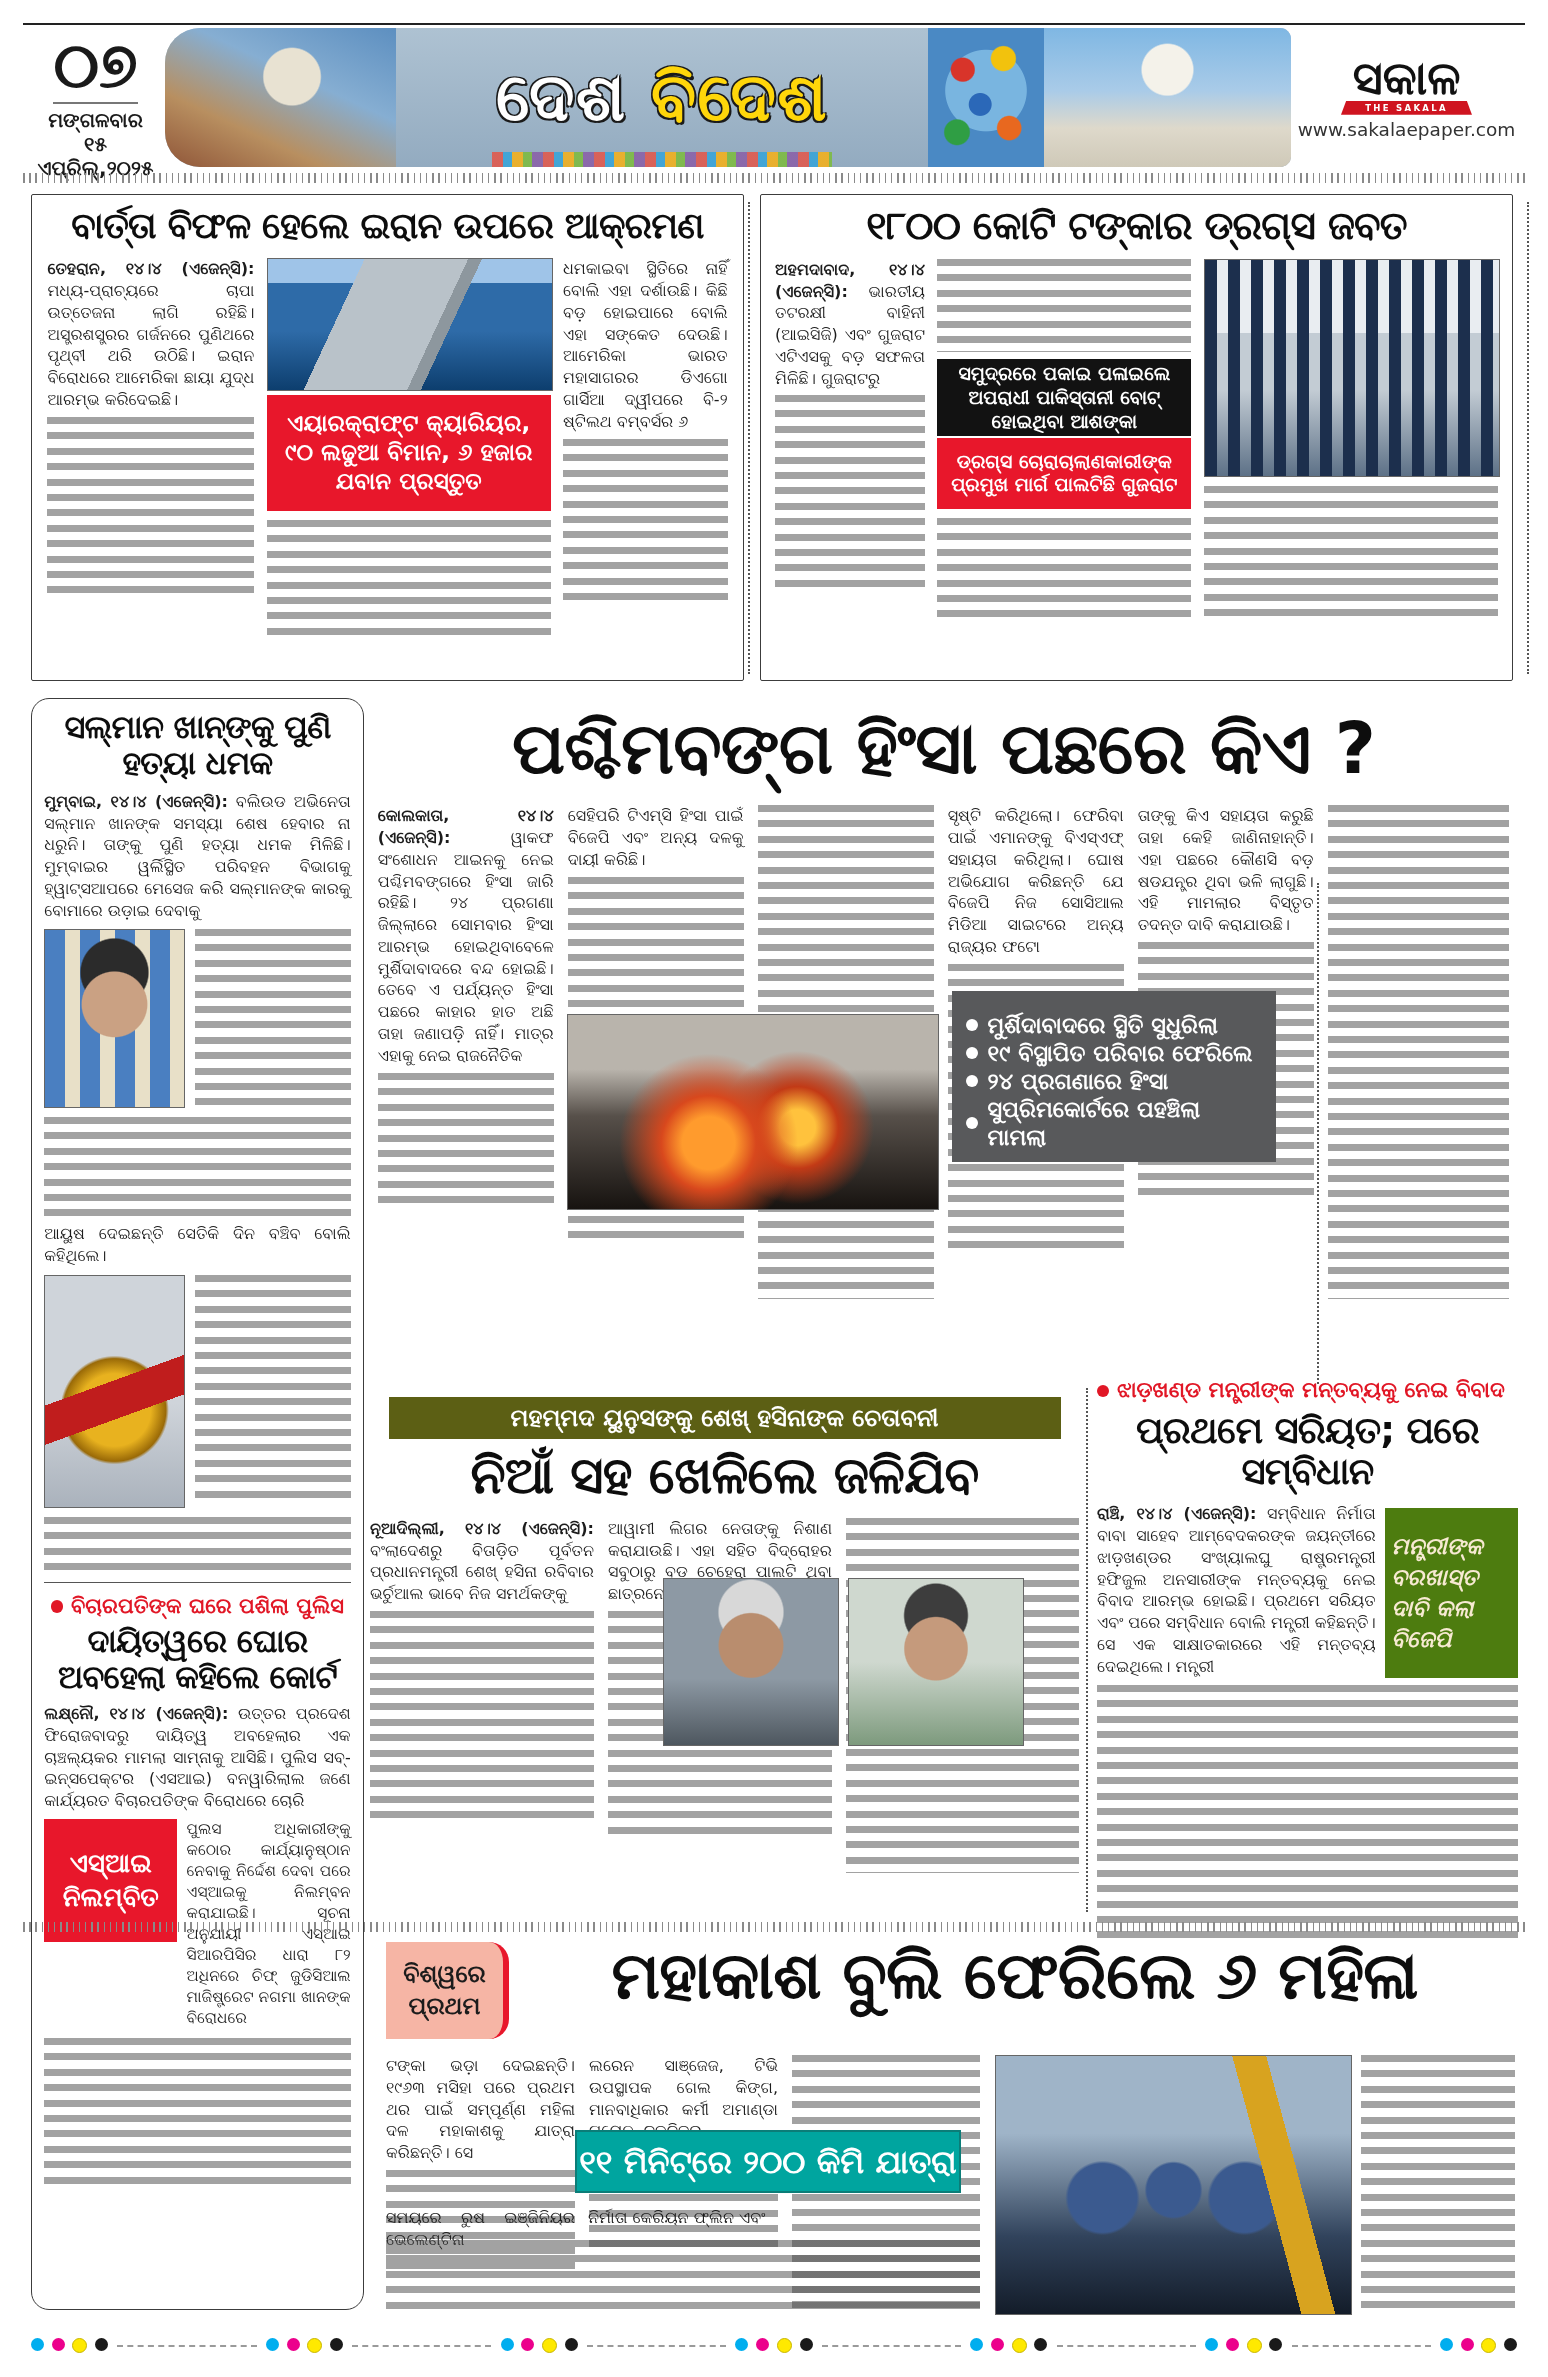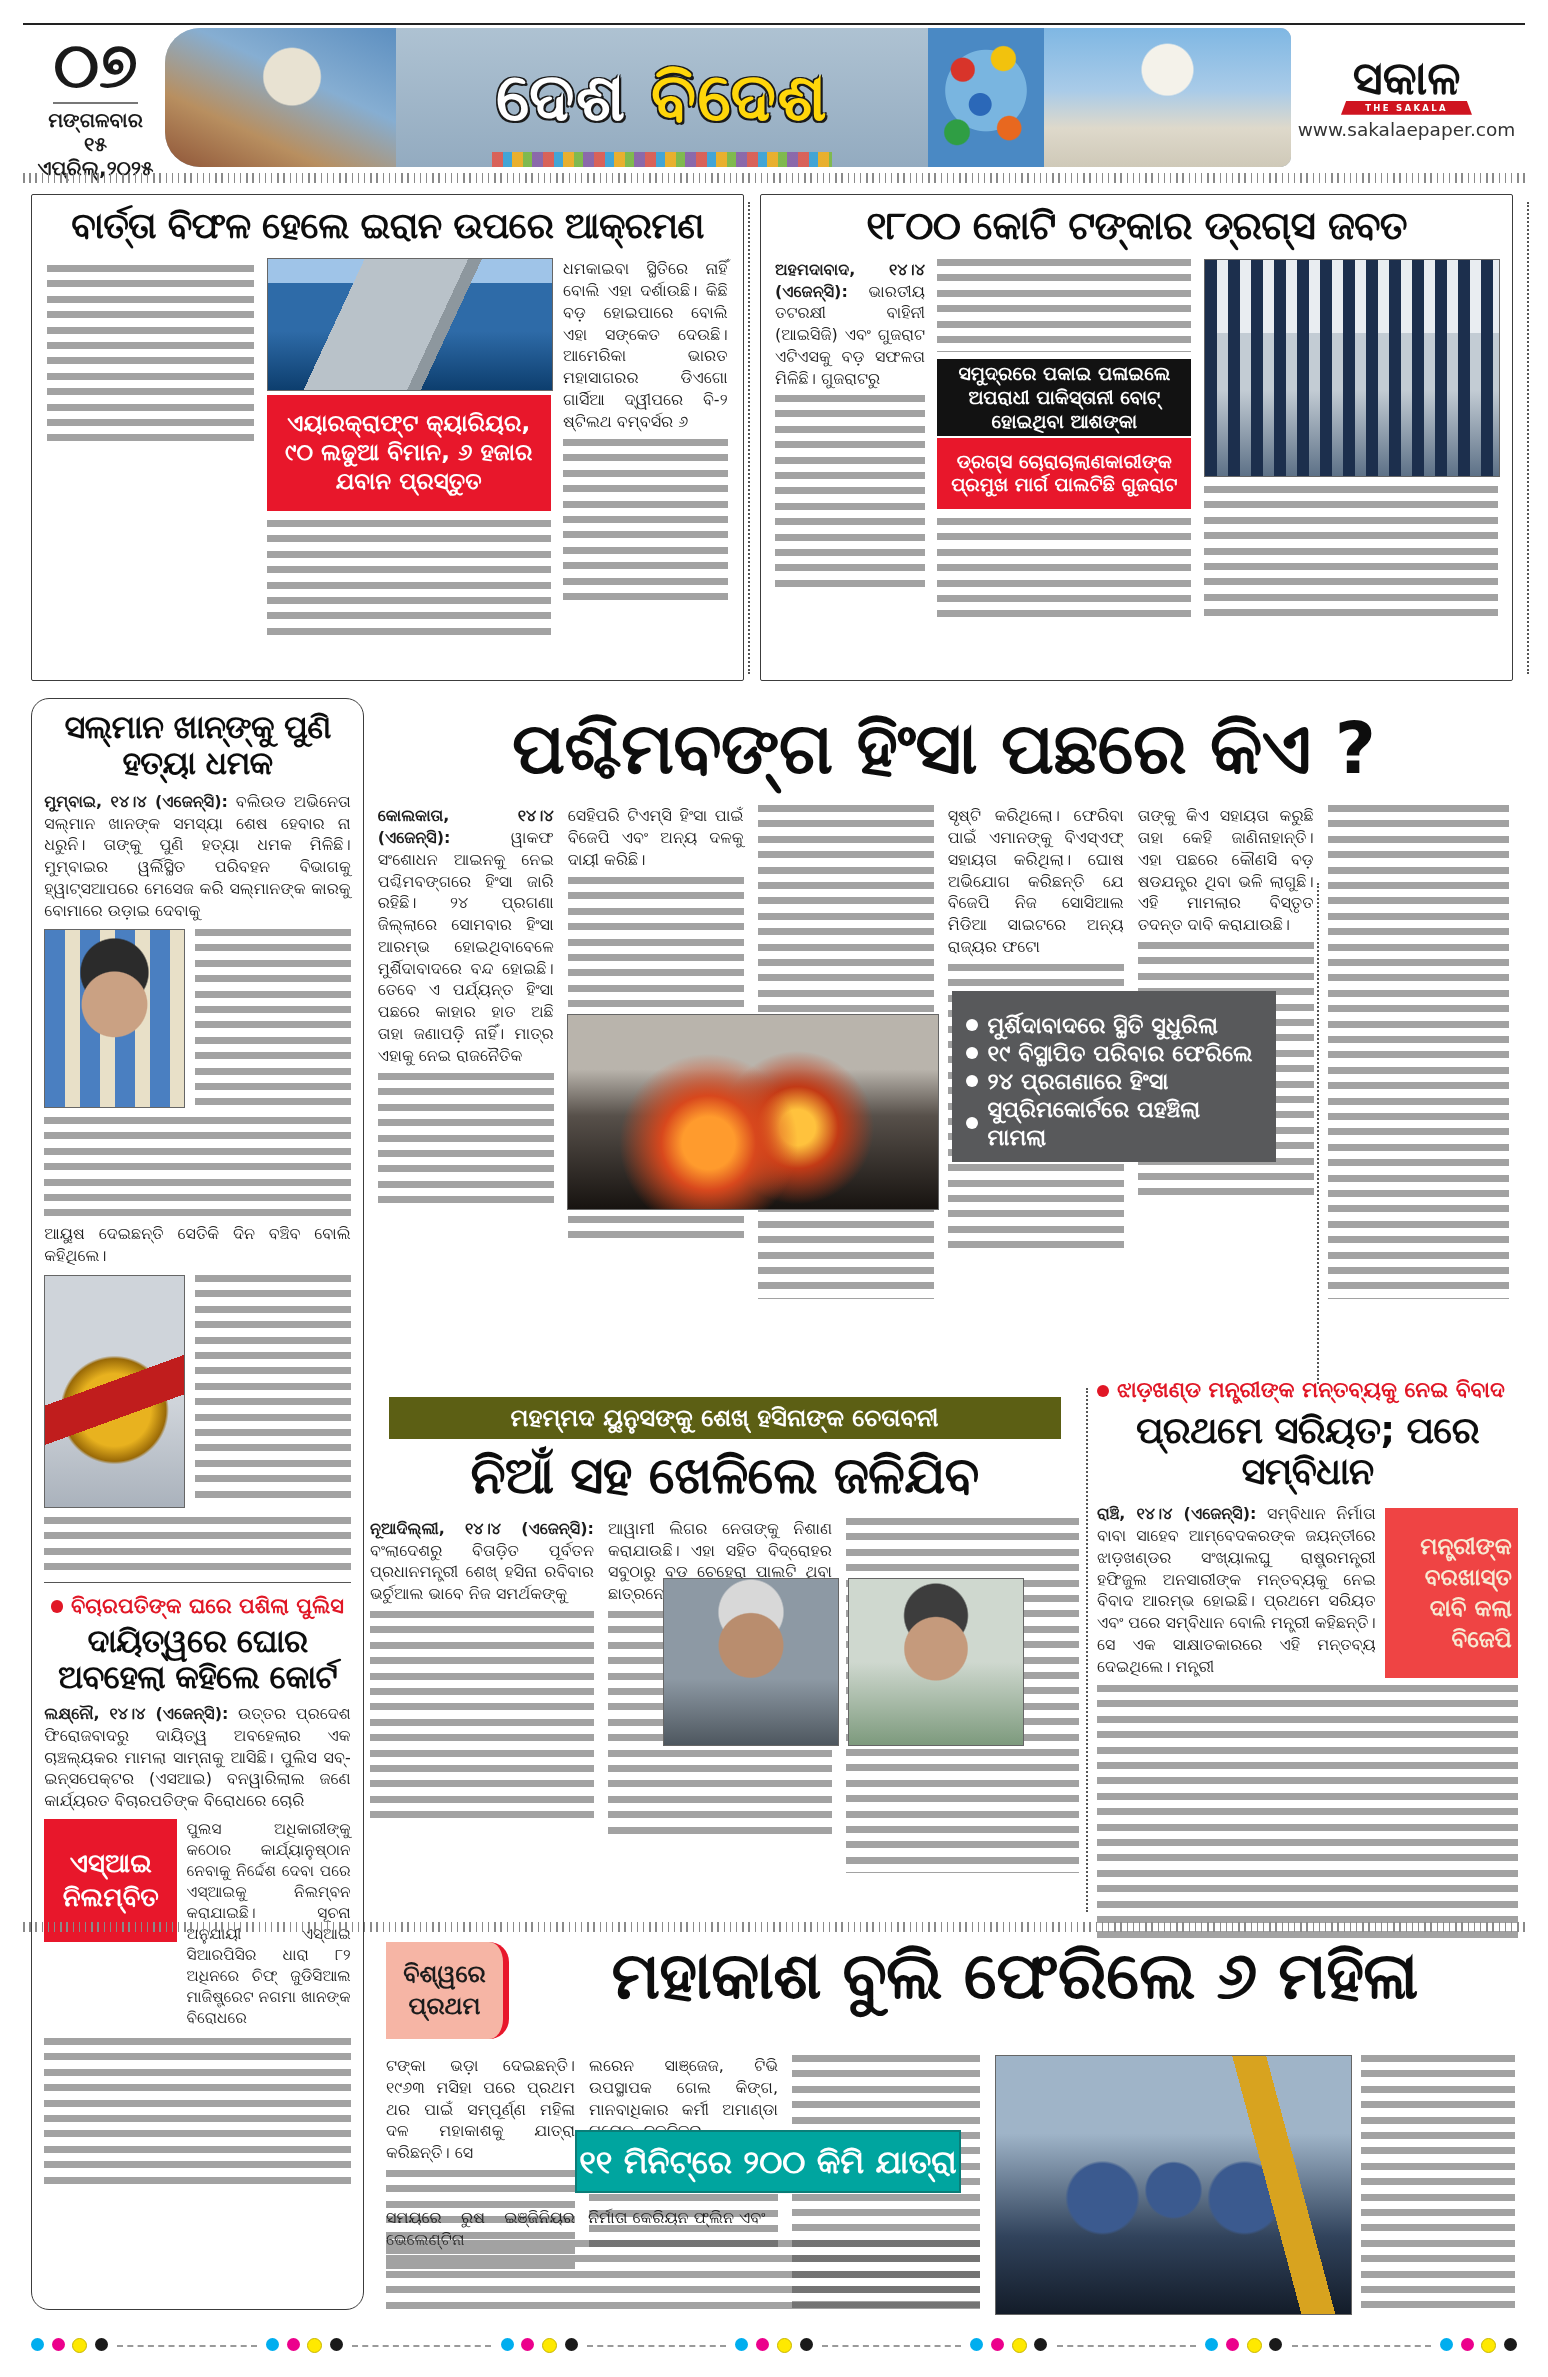--- a/index.html
+++ b/index.html
@@ -86,21 +86,21 @@
       linear-gradient(180deg,#9fb4c8 0 30%,#31435c 70%,#131c29 100%);}
   
   .kicker-brown{background:#a4662b;color:#fff;font-weight:900;display:flex;align-items:center;justify-content:center;}
   .stripes{height:100%;width:54px;background:repeating-linear-gradient(100deg,#a4662b 0 5.4px,#ffffff 5.4px 8.5px);}
   .bulletbox{background:#58595b;color:#fff;font-weight:900;padding:20px 14px;display:flex;flex-direction:column;justify-content:space-around;}
   .bline{display:flex;align-items:center;gap:9.3px;font-size:22.4px;line-height:1.25;}
   .bdot{width:12.3px;height:12.3px;border-radius:50%;background:#ffffff;flex:0 0 auto;}
   .kicker-olive{background:#5c5f14;color:#fff;font-weight:900;text-align:center;}
   .red-kicker{color:#e11726;font-weight:900;}
   .rdot{display:inline-block;width:12.3px;height:12.3px;border-radius:50%;background:#e11726;margin-right:7.7px;}
-  .brownbox{background:#ef4444;color:#f7ead2;font-weight:900;text-align:right;display:flex;align-items:center;justify-content:center;}
+  .brownbox{background:#4d7c0f;color:#f7ead2;font-weight:900;text-align:left;display:flex;align-items:center;justify-content:center;font-style:italic;}
   .redbox{background:#e8172b;}
   .blackbox{background:#121212;}
   .tealbox{background:#00a59f;border:2.3px solid #0b7d78;color:#fff;font-weight:900;display:flex;align-items:center;justify-content:center;}
   .badge{background:#f6b5a5;display:flex;flex-direction:column;align-items:center;justify-content:center;
          font-weight:900;color:#1c1c1c;border-right:6.2px solid #e8172b;border-radius:0 20px 20px 0;}
   .hr1{border-top:1.5px solid #555;margin:10.8px 0;}
   .regrow{position:absolute;left:31px;right:31px;top:2330px;height:31px;display:flex;align-items:center;}
   .dash{flex:1;height:0;border-top:2.3px dashed #9a9a9a;margin:0 9.3px;}
   .dgroup{display:flex;gap:7.7px;}
   .dot{width:13px;height:13px;border-radius:50%;}
@@ -137,20 +137,21 @@
       <div class="brand-strip">THE SAKALA</div>
       <div class="website">www.sakalaepaper.com</div>
     </div>
   </div>
   <div class="comb" style="top:173px"></div>
 
   <div class="nbox" style="left:31px;top:194px;width:713px;height:487px;padding:10.8px 15.4px;box-sizing:border-box">
     <div class="hl" style="font-size:36px">ବାର୍ତ୍ତା ବିଫଳ ହେଲେ ଇରାନ ଉପରେ ଆକ୍ରମଣ</div>
     <div style="display:flex;gap:12.3px;margin-top:12.3px;height:386px">
       <div style="width:207px">
+        <div class="bodytxt"><b class="dl">ତେହରାନ, ୧୪।୪ (ଏଜେନ୍ସି):</b><span> ମଧ୍ୟ-ପ୍ରାଚ୍ୟରେ ଚାପା ଉତ୍ତେଜନା ଲାଗି ରହିଛି। ଅସ୍ତ୍ରଶସ୍ତ୍ରର ଗର୍ଜନରେ ପୁଣିଥରେ ପୃଥ୍ବୀ ଥରି ଉଠିଛି। ଇରାନ ବିରୋଧରେ ଆମେରିକା ଛାୟା ଯୁଦ୍ଧ ଆରମ୍ଭ କରିଦେଇଛି।</span></div>
         <div class="sim" style="height:177px;margin-top:6.2px"></div>
       </div>
       <div style="width:284px">
         <div class="ph ph-carrier" style="width:100%;height:131px"></div>
         <div class="capbox redbox" style="width:100%;height:116px;font-size:23px;line-height:1.25;padding:4.6px;box-sizing:border-box;margin-top:3.1px">ଏୟାରକ୍ରାଫ୍ଟ କ୍ୟାରିୟର, ୯୦ ଲଢୁଆ ବିମାନ, ୬ ହଜାର ଯବାନ ପ୍ରସ୍ତୁତ</div>
         <div class="sim" style="height:116px;margin-top:9.3px"></div>
       </div>
       <div style="flex:1">
         <div class="bodytxt">ଧମକାଇବା ସ୍ଥିତିରେ ନାହିଁ ବୋଲି ଏହା ଦର୍ଶାଉଛି। କିଛି ବଡ଼ ହୋଇପାରେ ବୋଲି ଏହା ସଙ୍କେତ ଦେଉଛି। ଆମେରିକା ଭାରତ ମହାସାଗରର ଡିଏଗୋ ଗାର୍ସିଆ ଦ୍ୱୀପରେ ବି-୨ ଷ୍ଟିଲଥ ବମ୍ବର୍ସର ୬</div>
         <div class="sim" style="height:162px;margin-top:6.2px"></div>

